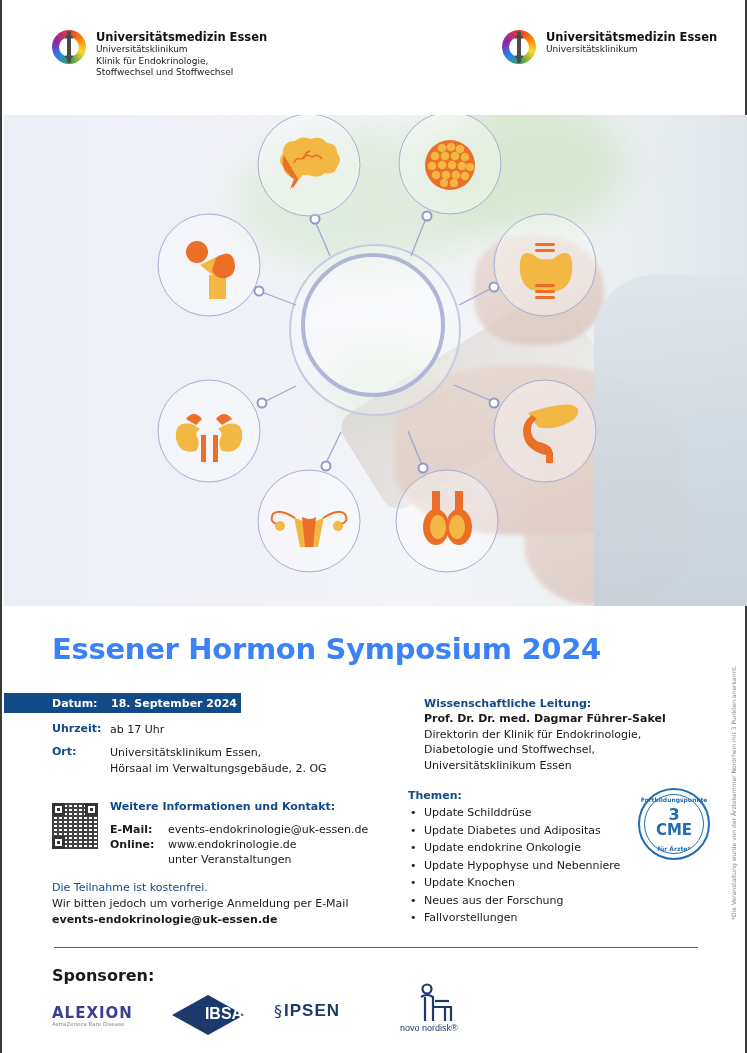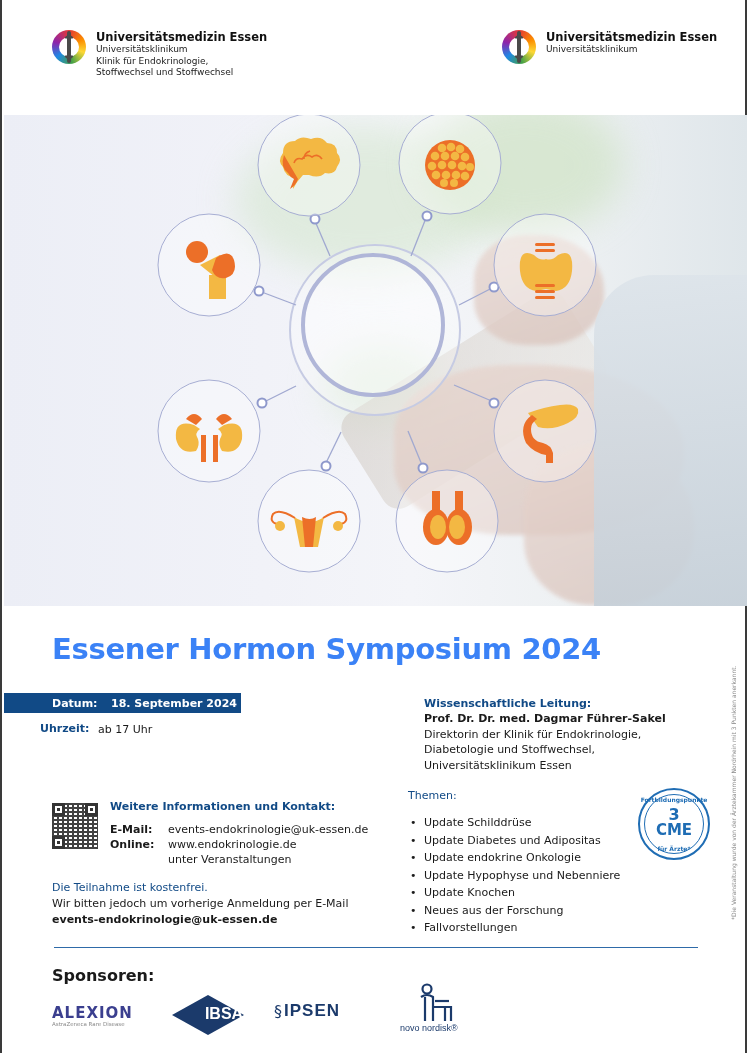--- a/index.html
+++ b/index.html
@@ -26,21 +26,21 @@
   .hero .sleeve { position: absolute; background: linear-gradient(180deg, #dde4ea, #c5cfd8); opacity: 0.9; }
   .hero .phone { position: absolute; border-radius: 18px; background: linear-gradient(135deg, #cfc8c1, #eae6e1); opacity: 0.55; transform: rotate(-32deg); }
   .hero svg.net { position: absolute; left: 0; top: 0; }
 
   
   .title { position: absolute; left: 50px; top: 632px; font-size: 29px; font-weight: bold; color: #3b82f6; letter-spacing: -0.3px; font-family: "DejaVu Sans", sans-serif; }
 
   
   .datum-bar { position: absolute; left: 2px; top: 693px; width: 237px; height: 20px; background: #114a86; color: #fff; font-weight: bold; font-size: 11px; display: flex; align-items: center; padding-left: 48px; }
   .datum-bar .lbl { width: 59px; }
-  .info-row { position: absolute; left: 38px; font-size: 11px; display: flex; }
+  .info-row { position: absolute; left: 50px; font-size: 11px; display: flex; }
   .info-row .lbl { width: 58px; color: #114a86; font-weight: bold; }
   .info-row .val { line-height: 1.45; }
 
   .qr { position: absolute; left: 50px; top: 803px; width: 46px; height: 46px; background:
       repeating-linear-gradient(90deg, #222 0 2px, transparent 2px 5px),
       repeating-linear-gradient(0deg, #222 0 2px, transparent 2px 4px);
       opacity: 0.85; }
   .qr .f { position: absolute; width: 13px; height: 13px; border: 3px solid #111; background: #fff; }
   .qr .f::after { content: ""; position: absolute; left: 2px; top: 2px; width: 3px; height: 3px; background: #111; }
 
@@ -52,21 +52,21 @@
   .free { position: absolute; left: 50px; top: 880px; font-size: 11px; line-height: 1.45; }
   .free .blue { color: #114a86; }
   .free .bold { font-weight: bold; }
 
   
   .lead { position: absolute; left: 422px; top: 696px; font-size: 11px; line-height: 1.4; }
   .lead .h { color: #114a86; font-weight: bold; }
   .lead .name { font-weight: bold; }
 
   .topics { position: absolute; left: 406px; top: 789px; font-size: 11px; }
-  .topics .h { color: #114a86; font-weight: normal; margin-bottom: 12px; }
+  .topics .h { color: #114a86; font-weight: bold; margin-bottom: 2px; }
   .topics ul { list-style: none; }
   .topics li { line-height: 17.5px; display: flex; }
   .topics li .b { width: 16px; padding-left: 2px; }
 
   .cme { position: absolute; left: 636px; top: 788px; width: 72px; height: 72px; border-radius: 50%; border: 2px solid #1f6db4; color: #1f6db4; text-align: center; }
   .cme::before { content: ""; position: absolute; left: 4px; top: 4px; right: 4px; bottom: 4px; border: 1px solid #1f6db4; border-radius: 50%; }
   .cme .arc-top { position: absolute; left: 0; top: 6px; width: 100%; font-size: 6px; font-weight: bold; }
   .cme .num { position: absolute; left: 0; top: 17px; width: 100%; font-size: 16px; font-weight: bold; line-height: 16px; }
   .cme .cme-l { position: absolute; left: 0; top: 33px; width: 100%; font-size: 15px; font-weight: bold; line-height: 15px; }
   .cme .arc-bot { position: absolute; left: 0; top: 55px; width: 100%; font-size: 6px; font-weight: bold; }
@@ -251,20 +251,27 @@
   <div class="datum-bar">
     <span class="lbl">Datum:</span>
     <span>18. September 2024</span>
   </div>
 
   <div class="info-row" style="top:722px;">
     <span class="lbl">Uhrzeit:</span>
     <span class="val">ab 17 Uhr</span>
   </div>
 
+  <div class="info-row" style="top:745px;">
+    <span class="lbl">Ort:</span>
+    <span class="val">
+      <span style="display:block">Universitätsklinikum Essen,</span>
+      <span style="display:block">Hörsaal im Verwaltungsgebäude, 2. OG</span>
+    </span>
+  </div>
 
   <div class="qr">
     <span class="f" style="left:0;top:0;"></span>
     <span class="f" style="right:0;top:0;"></span>
     <span class="f" style="left:0;bottom:0;"></span>
   </div>
 
   <div class="contact-head">Weitere Informationen und Kontakt:</div>
   <div class="contact-row" style="top:823px;">
     <span class="lbl">E-Mail:</span>

